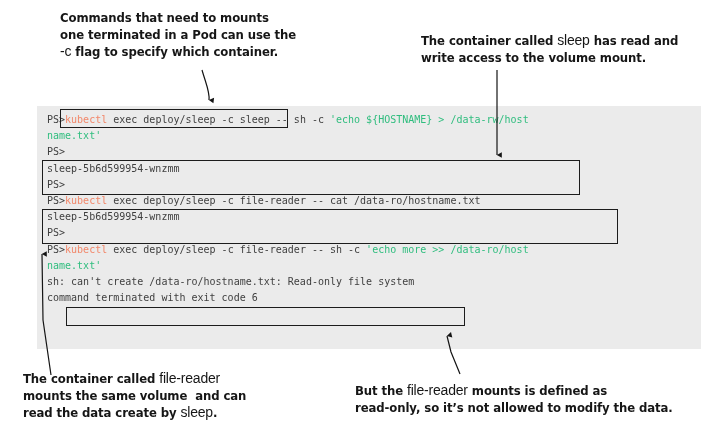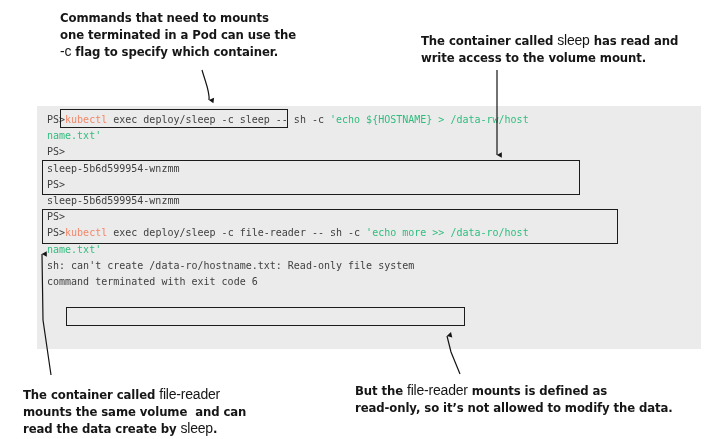--- a/index.html
+++ b/index.html
@@ -30,21 +30,21 @@
   .callout .mono {
     font-family: Liberation Sans, sans-serif;
     font-weight: normal;
     font-size: 14px;
     letter-spacing: -0.2px;
     margin-top: 40px;
   }
 
   #callout-top-left  { left: 60px;  top: 10px; }
   #callout-top-right { left: 421px; top: 32px; }
-  #callout-bot-left  { left: 23px;  top: 386px; }
+  #callout-bot-left  { left: 23px;  top: 370px; }
   #callout-bot-right { left: 355px; top: 382px; }
 
   
   #leaders {
     position: absolute;
     left: 0; top: 0;
     width: 717px; height: 439px;
     pointer-events: none;
   }
 
@@ -90,20 +90,21 @@
 </head>
 <body>
 
 <div id="terminal">
   <div id="term-lines">
       <div class="tline"><span class="ps">PS&gt;</span><span class="cmd">kubectl</span><span class="plain"> exec deploy/sleep -c sleep -- sh -c </span><span class="str">'echo ${HOSTNAME} &gt; /data-rw/host</span></div>
       <div class="tline"><span class="str">name.txt'</span></div>
       <div class="tline"><span class="ps">PS&gt;</span></div>
       <div class="tline"><span class="plain">sleep-5b6d599954-wnzmm</span></div>
       <div class="tline"><span class="ps">PS&gt;</span></div>
+      <div class="tline"><span class="ps">PS&gt;</span><span class="cmd">kubectl</span><span class="plain"> exec deploy/sleep -c file-reader -- cat /data-ro/hostname.txt</span></div>
       <div class="tline"><span class="plain">sleep-5b6d599954-wnzmm</span></div>
       <div class="tline"><span class="ps">PS&gt;</span></div>
       <div class="tline"><span class="ps">PS&gt;</span><span class="cmd">kubectl</span><span class="plain"> exec deploy/sleep -c file-reader -- sh -c </span><span class="str">'echo more &gt;&gt; /data-ro/host</span></div>
       <div class="tline"><span class="str">name.txt'</span></div>
       <div class="tline"><span class="plain">sh: can't create /data-ro/hostname.txt: Read-only file system</span></div>
       <div class="tline"><span class="plain">command terminated with exit code 6</span></div>
     </div>
 
   <div class="hbox" id="hbox-1"></div>
   <div class="hbox" id="hbox-2"></div>

